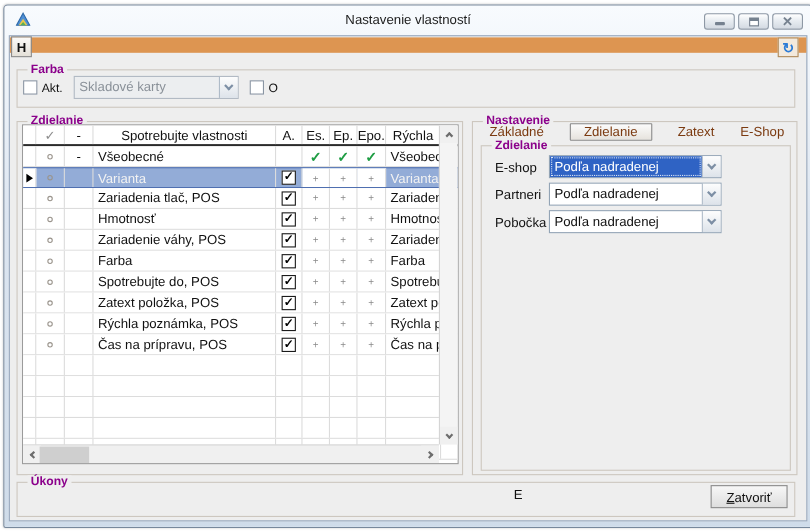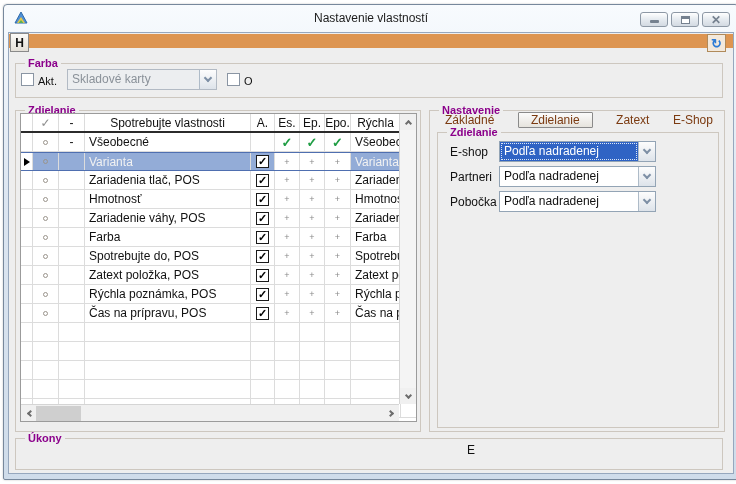--- a/index.html
+++ b/index.html
@@ -485,14 +485,15 @@
               <span class="chev"></span>
             </span>
           </div>
         </div>
     </div>
 
     <div class="group" style="left:6px; top:405px; width:708px; height:32px;">
       <span class="group-label">Úkony</span>
     </div>
     <span class="stray-e">E</span>
+    <button class="zatvorit" id="closebtn"><u>Z</u>atvoriť</button>
   </div>
 </div>
 
 </body></html>

